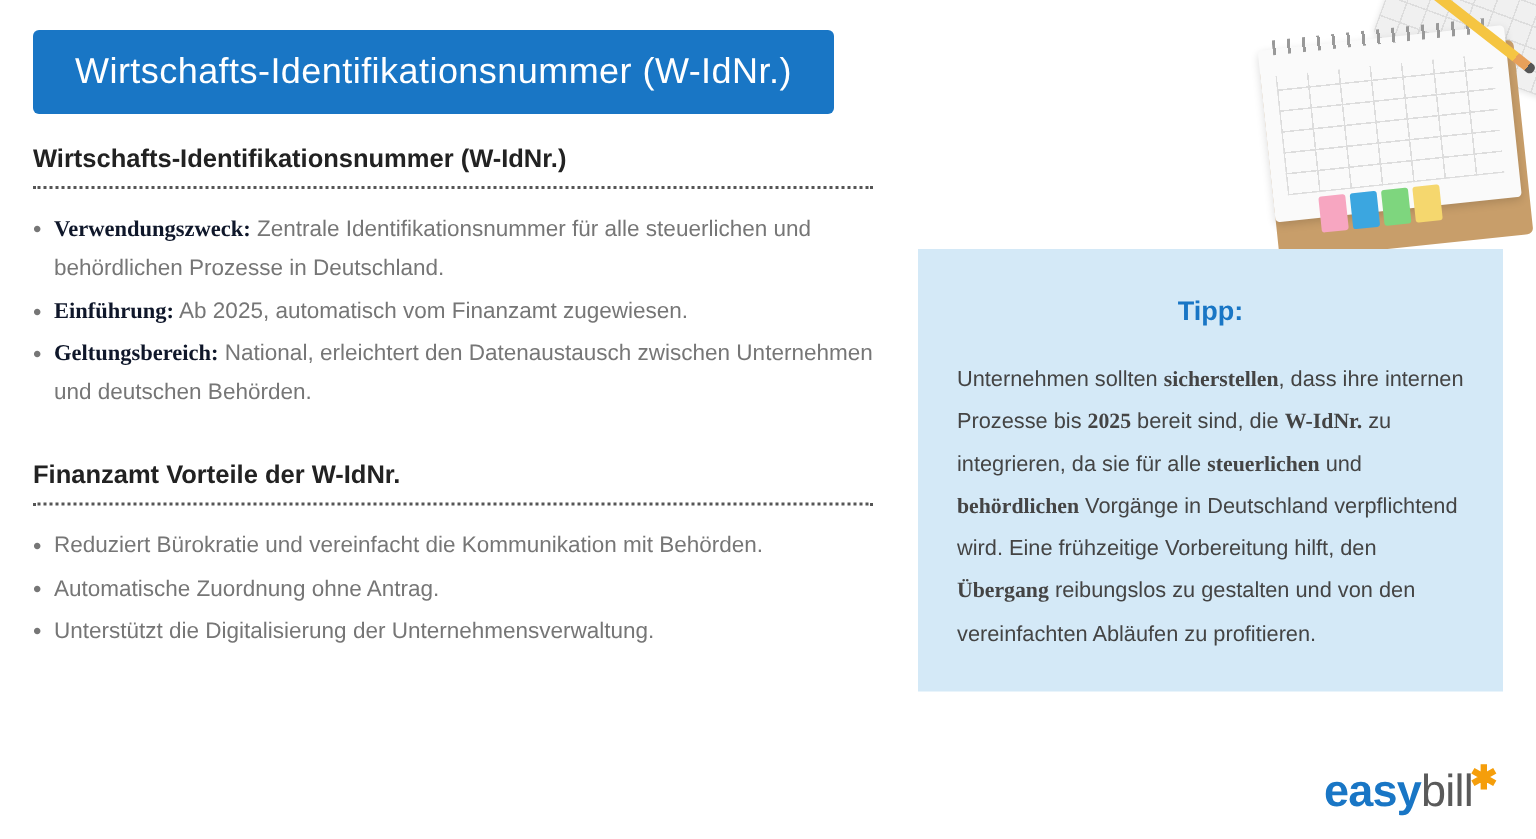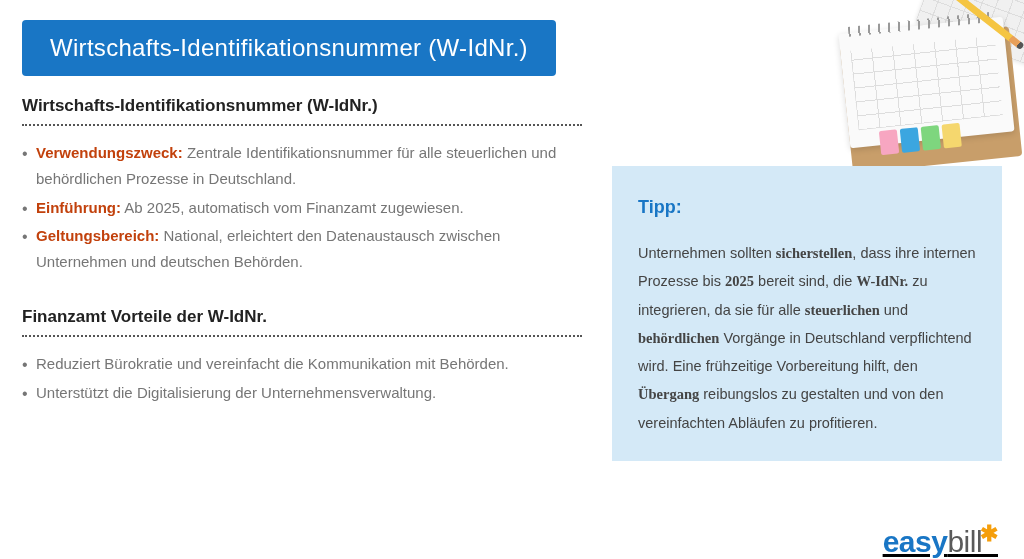--- a/index.html
+++ b/index.html
@@ -60,45 +60,46 @@
   }
   ul.bullets li::before {
     content: "•";
     position: absolute;
     left: 0;
     color: #767676;
     font-size: 16px;
   }
   .bold-label {
     font-weight: 700;
-    color: #c2410c;
+    color: #0f172a;
+    font-family: Liberation Serif, serif;
   }
   .tip-box {
     background: #d4e9f7;
     padding: 24px 26px;
     margin-top: 70px;
     font-size: 14.5px;
     line-height: 1.95;
     color: #444;
   }
   .tip-title {
     color: #1976c5;
     font-weight: 700;
     font-size: 18px;
     margin-bottom: 14px;
+    text-align: center;
   }
   .tip-box b { font-weight: 700; font-family: Liberation Serif, serif; }
   .logo {
     position: absolute;
-    bottom: 0;
+    bottom: 14px;
     right: 26px;
     font-size: 30px;
     font-weight: 700;
     letter-spacing: -0.5px;
-    text-decoration: underline;
   }
   .logo .easy { color: #1976c5; }
   .logo .bill { color: #5a5a5a; font-weight: 500; }
   .logo .star {
     color: #f59e0b;
     font-size: 22px;
     vertical-align: super;
     margin-left: -2px;
   }
   
@@ -214,20 +215,21 @@
       </li>
       <li>
         <span class="bold-label">Geltungsbereich:</span><span> National, erleichtert den Datenaustausch zwischen Unternehmen und deutschen Behörden.</span>
       </li>
     </ul>
 
     <div class="section-heading">Finanzamt Vorteile der W-IdNr.</div>
     <hr class="dotted">
     <ul class="bullets">
       <li>Reduziert Bürokratie und vereinfacht die Kommunikation mit Behörden.</li>
+      <li>Automatische Zuordnung ohne Antrag.</li>
       <li>Unterstützt die Digitalisierung der Unternehmensverwaltung.</li>
     </ul>
 
   </div>
 
   <div class="right-col">
     <div class="tip-box">
       <div class="tip-title">Tipp:</div>
       <div><span>Unternehmen sollten </span><b>sicherstellen</b><span>, dass ihre internen Prozesse bis </span><b>2025</b><span> bereit sind, die </span><b>W-IdNr.</b><span> zu integrieren, da sie für alle </span><b>steuerlichen</b><span> und </span><b>behördlichen</b><span> Vorgänge in Deutschland verpflichtend wird. Eine frühzeitige Vorbereitung hilft, den </span><b>Übergang</b><span> reibungslos zu gestalten und von den vereinfachten Abläufen zu profitieren.</span></div>
     </div>

